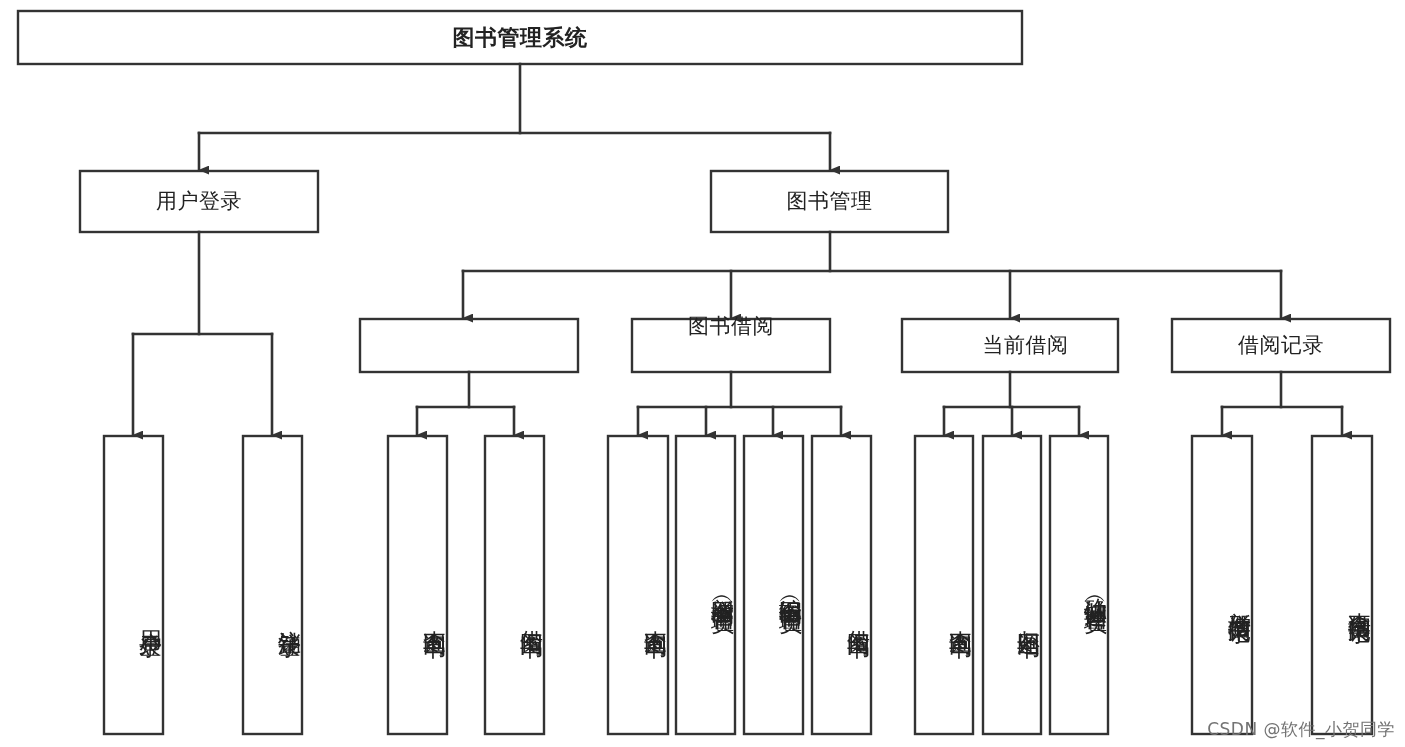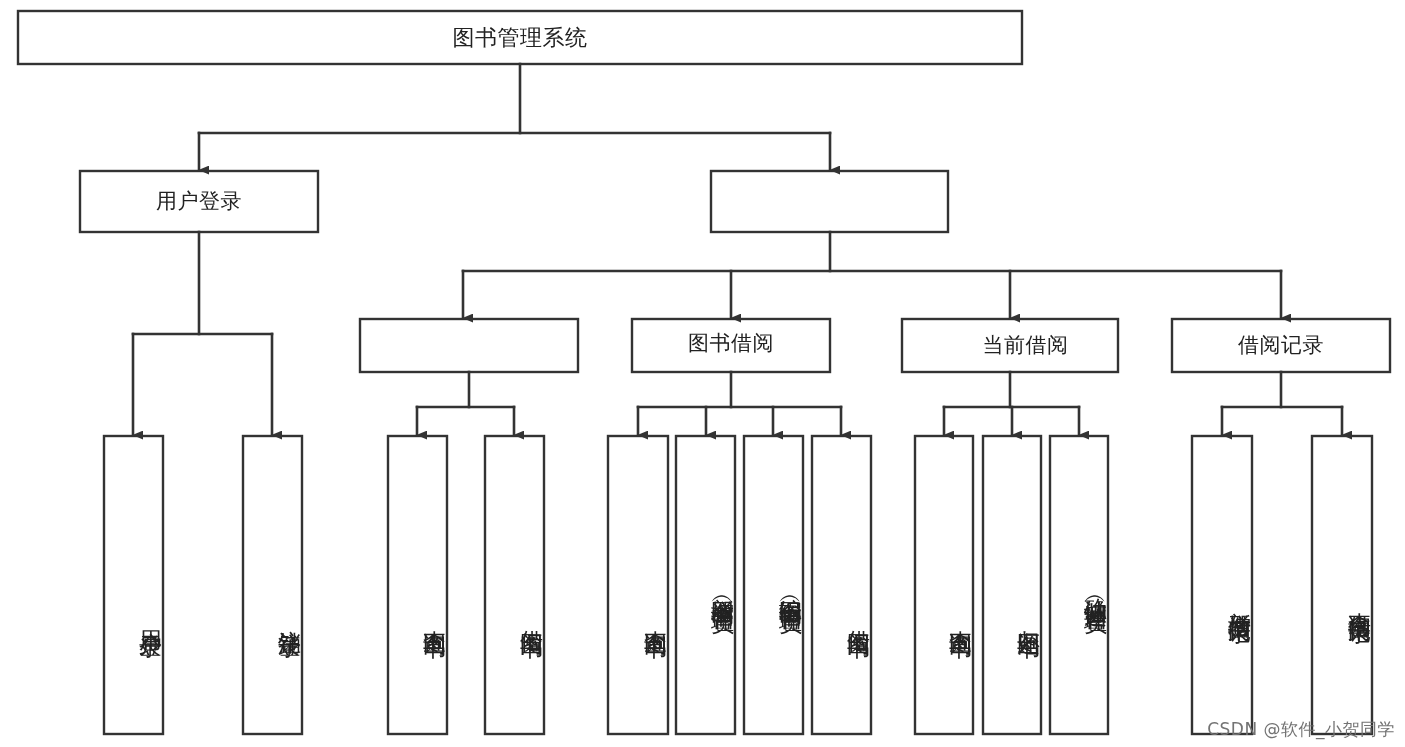--- a/index.html
+++ b/index.html
@@ -147,25 +147,26 @@
     <path class="connector" marker-end="url(#arrow)" d="M 944 407 L 944 435"></path>
     <path class="connector" marker-end="url(#arrow)" d="M 1012 407 L 1012 435"></path>
     <path class="connector" marker-end="url(#arrow)" d="M 1079 407 L 1079 435"></path>
 
     <path class="connector" d="M 1281 372 L 1281 407"></path>
     <path class="connector" d="M 1222 407 L 1342 407"></path>
     <path class="connector" marker-end="url(#arrow)" d="M 1222 407 L 1222 435"></path>
     <path class="connector" marker-end="url(#arrow)" d="M 1342 407 L 1342 435"></path>
   </svg>
 
-  <div class="node-label label-h label-root" style="left:18px; top:11px; width:1004px; height:53px;">图书管理系统</div>
+  <div class="node-label label-h label-root" style="left:18px; top:11px; width:1004px; height:53px;font-weight:bold;">图书管理系统</div>
 
   <div class="node-label label-h" style="left:80px; top:171px; width:238px; height:61px;">用户登录</div>
+  <div class="node-label label-h" style="left:711px; top:171px; width:237px; height:61px;">图书管理</div>
 
-  <div class="node-label label-h" style="left:632px; top:317px; width:198px; height:53px;">图书借阅</div>
+  <div class="node-label label-h" style="left:632px; top:300px; width:198px; height:53px;">图书借阅</div>
   <div class="node-label label-h" style="left:902px; top:319px; width:247px; height:53px;">当前借阅</div>
   <div class="node-label label-h" style="left:1172px; top:319px; width:218px; height:53px;">借阅记录</div>
 
   <div class="node-label label-v" style="left:104px; top:436px; width:59px; height:298px; padding-top:62px;">用户登录</div>
   <div class="node-label label-v" style="left:243px; top:436px; width:59px; height:298px; padding-top:62px;">注销登录</div>
   <div class="node-label label-v" style="left:388px; top:436px; width:59px; height:298px; padding-top:62px;">查询图书</div>
   <div class="node-label label-v" style="left:485px; top:436px; width:59px; height:298px; padding-top:62px;">借阅图书</div>
   <div class="node-label label-v" style="left:608px; top:436px; width:60px; height:298px; padding-top:62px;">查询图书</div>
   <div class="node-label label-v" style="left:676px; top:436px; width:59px; height:298px; padding-top:8px;">新增图书（管理员）</div>
   <div class="node-label label-v" style="left:744px; top:436px; width:59px; height:298px; padding-top:8px;">编辑图书（管理员）</div>

